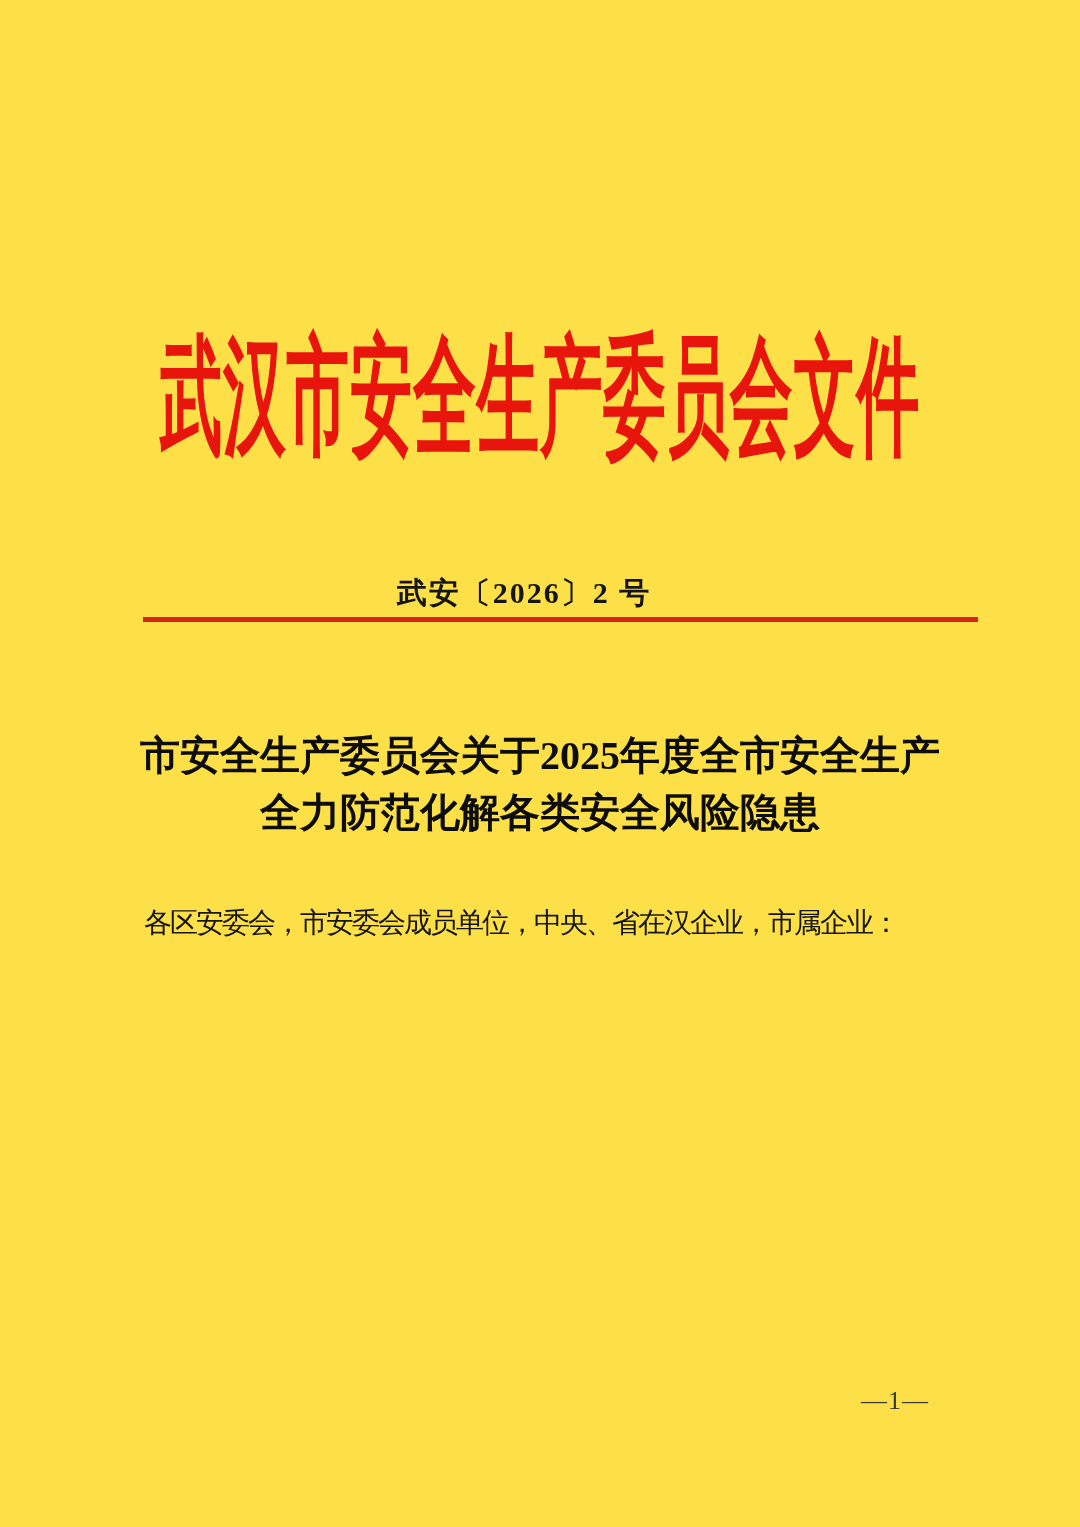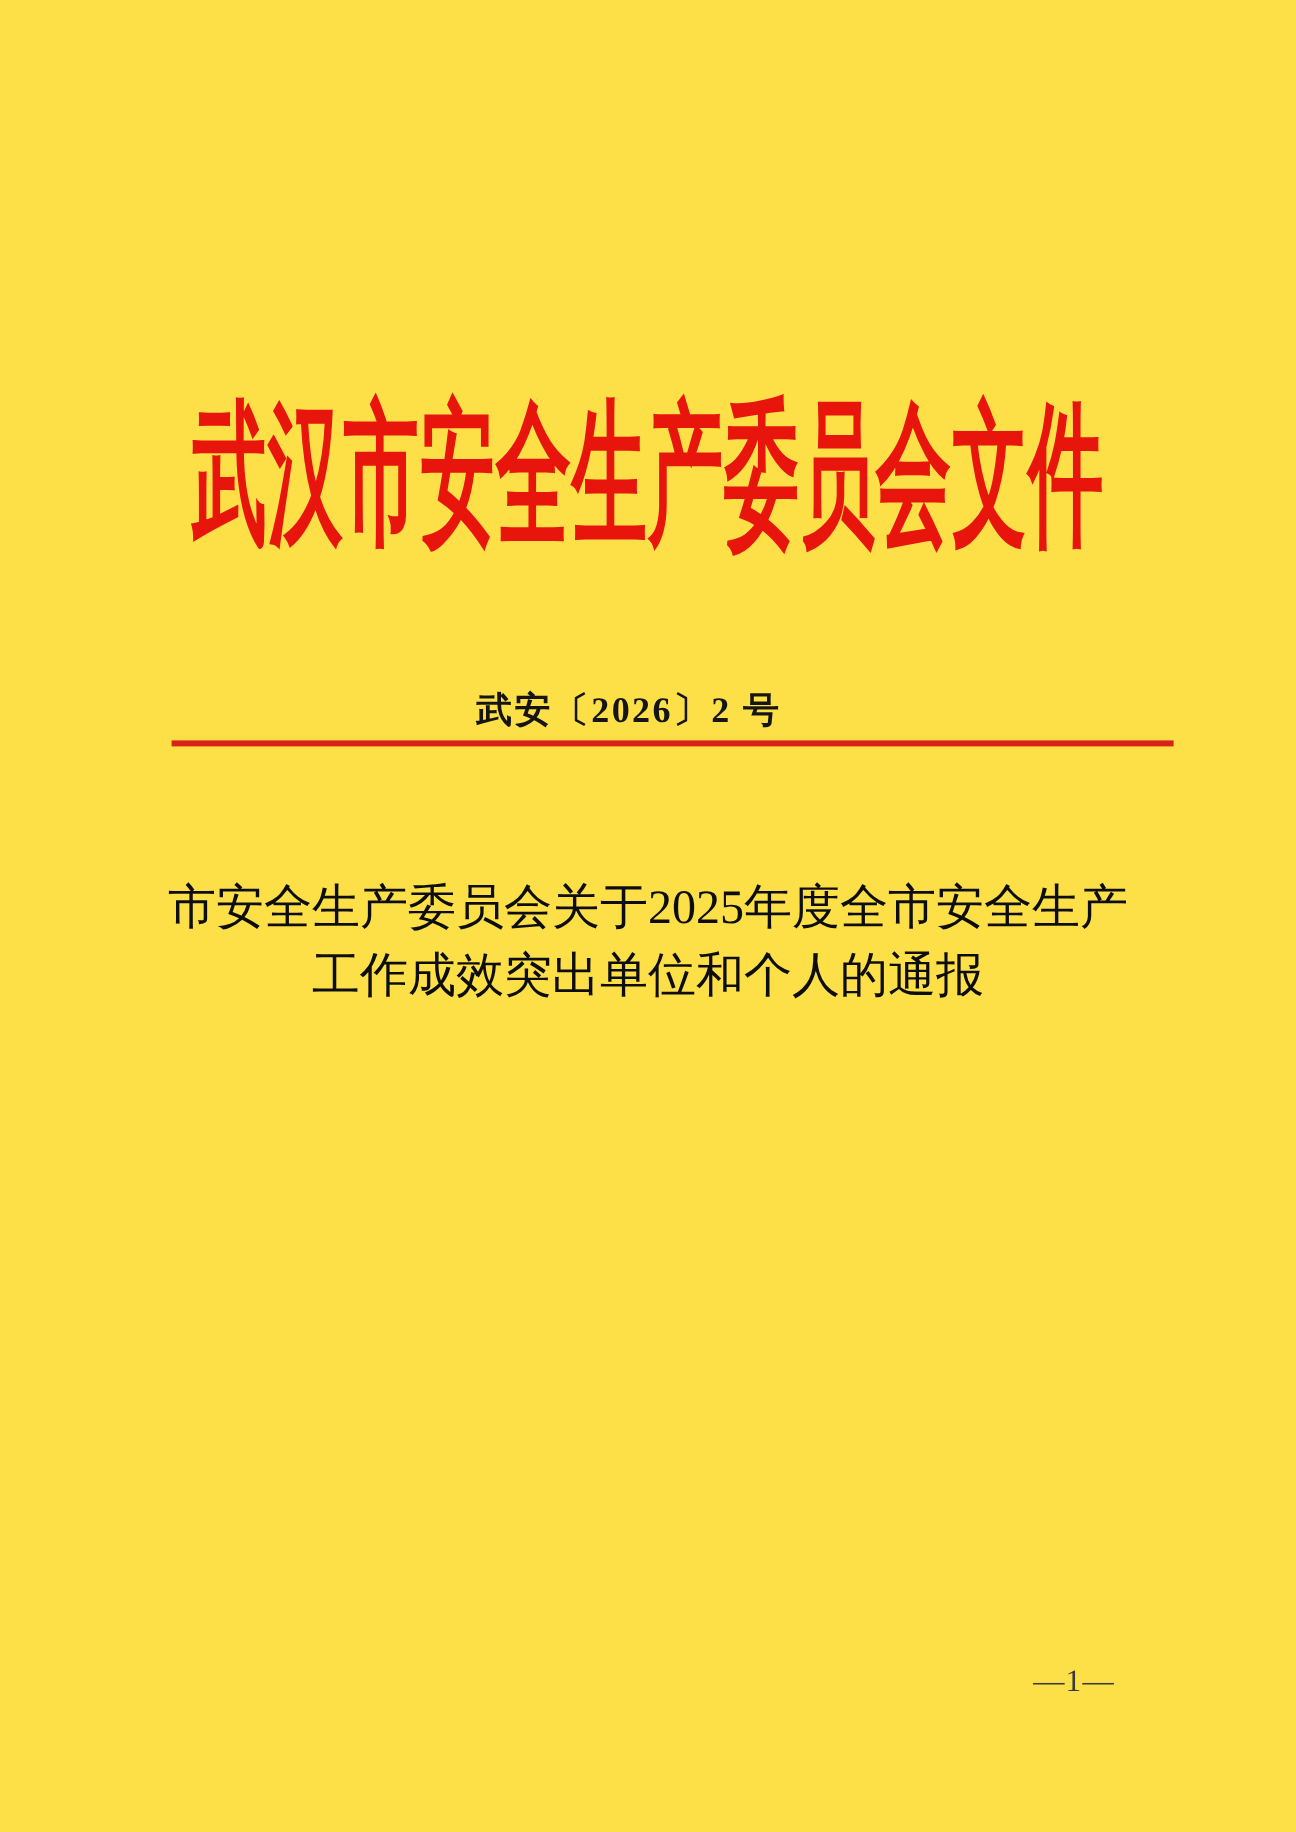--- a/index.html
+++ b/index.html
@@ -50,21 +50,21 @@
   }
   
   .doc-title {
     position: absolute;
     top: 727px;
     left: 0;
     width: 1080px;
     text-align: center;
     font-size: 40px;
     line-height: 57px;
-    font-weight: 400;
+    font-weight: 700;
     color: #0d0d0d;
   }
   
   .body-text {
     position: absolute;
     top: 896px;
     left: 144px;
     width: 788px;
     font-size: 28px;
     line-height: 53px;
@@ -93,21 +93,22 @@
 <div class="page">
 
   <div class="red-header">武汉市安全生产委员会文件</div>
 
   <div class="doc-number">武安〔2026〕2 号</div>
 
   <div class="red-rule"></div>
 
   <div class="doc-title">
     <div>市安全生产委员会关于2025年度全市安全生产</div>
-    <div>工作成效突出单位和个人的通报</div>
+    <div>全力防范化解各类安全风险隐患</div>
   </div>
 
   <div class="body-text">
+    <p class="salutation">各区安委会，市安委会成员单位，中央、省在汉企业，市属企业：</p>
   </div>
 
   <div class="page-number">—1—</div>
 
 </div>
 
 </body></html>

